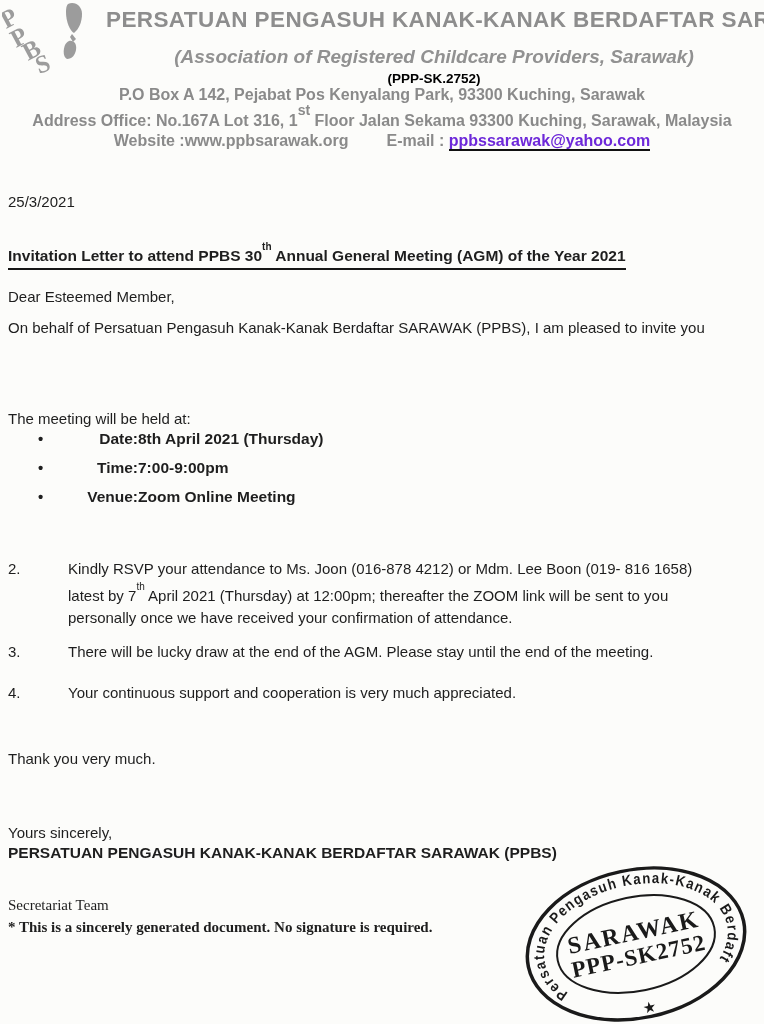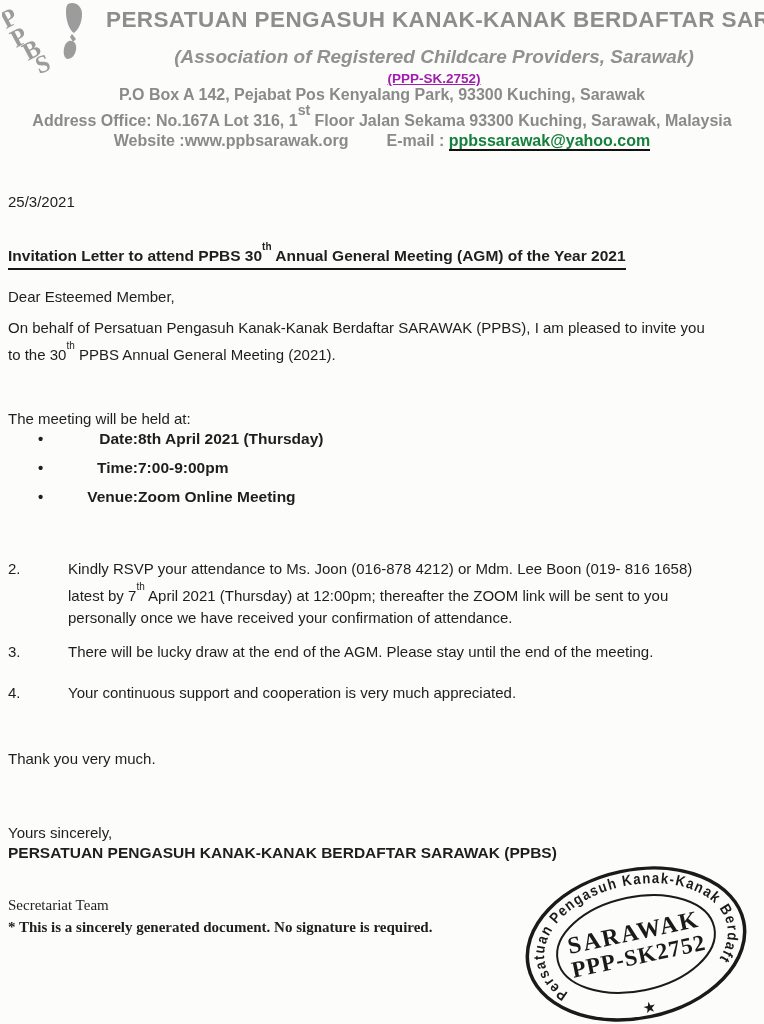--- a/index.html
+++ b/index.html
@@ -14,30 +14,30 @@
   }
 
   
   .logo-svg { position:absolute; left:2px; top:2px; }
   .hdr-top {
     position:absolute; left:106px; top:7px; width:656px;
     text-align:center; color:#8d8d8d;
   }
   .org-my { font-size:22.5px; font-weight:bold; letter-spacing:0.4px; white-space:nowrap; }
   .org-en { font-size:19px; font-weight:bold; font-style:italic; margin-top:13px; color:#919191; }
-  .reg-no { font-size:13.5px; margin-top:3px; color:#a21caf; font-weight:bold;text-decoration:underline; }
+  .reg-no { font-size:13.5px; margin-top:3px; color:#000000; font-weight:bold; }
 
   .hdr-addr {
     position:absolute; left:0; top:85px; width:764px;
     text-align:center; color:#8a8a8a; font-weight:bold;
     font-size:16px; line-height:20px; white-space:nowrap;
   }
   .hdr-addr sup { font-size:14px; position:relative; top:-5px; }
   .email-gap { display:inline-block; width:38px; }
-  .email-link { color:#15803d; border-bottom:2px solid #111; padding-bottom:0px; }
+  .email-link { color:#6d28d9; border-bottom:2px solid #111; padding-bottom:0px; }
 
   
   .abs { position:absolute; }
   .t15 { font-size:15px; }
   .date-line { left:8px; top:193px; }
   .title-line {
     left:8px; top:246px; font-size:15.5px; font-weight:bold;
     border-bottom:2px solid #161616; padding-bottom:3px; display:inline-block;
   }
   .title-line sup, .body-sup { font-size:10px; position:relative; top:-5px; }
@@ -103,21 +103,20 @@
   </div>
 
   <div class="abs t15 date-line">25/3/2021</div>
 
   <div class="abs title-line"><span>Invitation Letter to attend PPBS 30</span><sup>th</sup><span> Annual General Meeting (AGM) of the Year 2021</span></div>
 
   <div class="abs t15 salutation">Dear Esteemed Member,</div>
 
   <div class="abs t15 intro">
     <div>On behalf of Persatuan Pengasuh Kanak-Kanak Berdaftar SARAWAK (PPBS), I am pleased to invite you</div>
-    <div><span>to the 30</span><sup class="body-sup">th</sup><span> PPBS Annual General Meeting (2021).</span></div>
   </div>
 
   <div class="abs t15 meeting-intro">The meeting will be held at:</div>
 
   <div class="abs details">
     <div class="detail-row">
       <span class="bullet">•</span>
       <span class="d-label">Date:</span>
       <span>8th April 2021 (Thursday)</span>
     </div>

